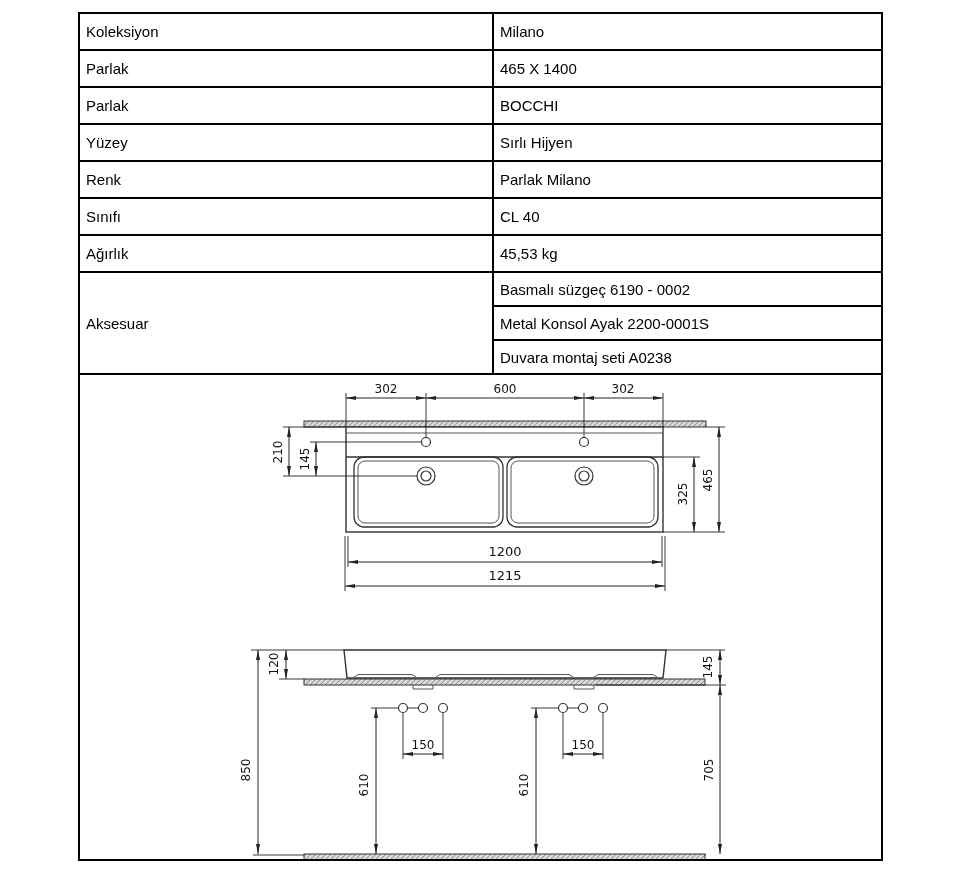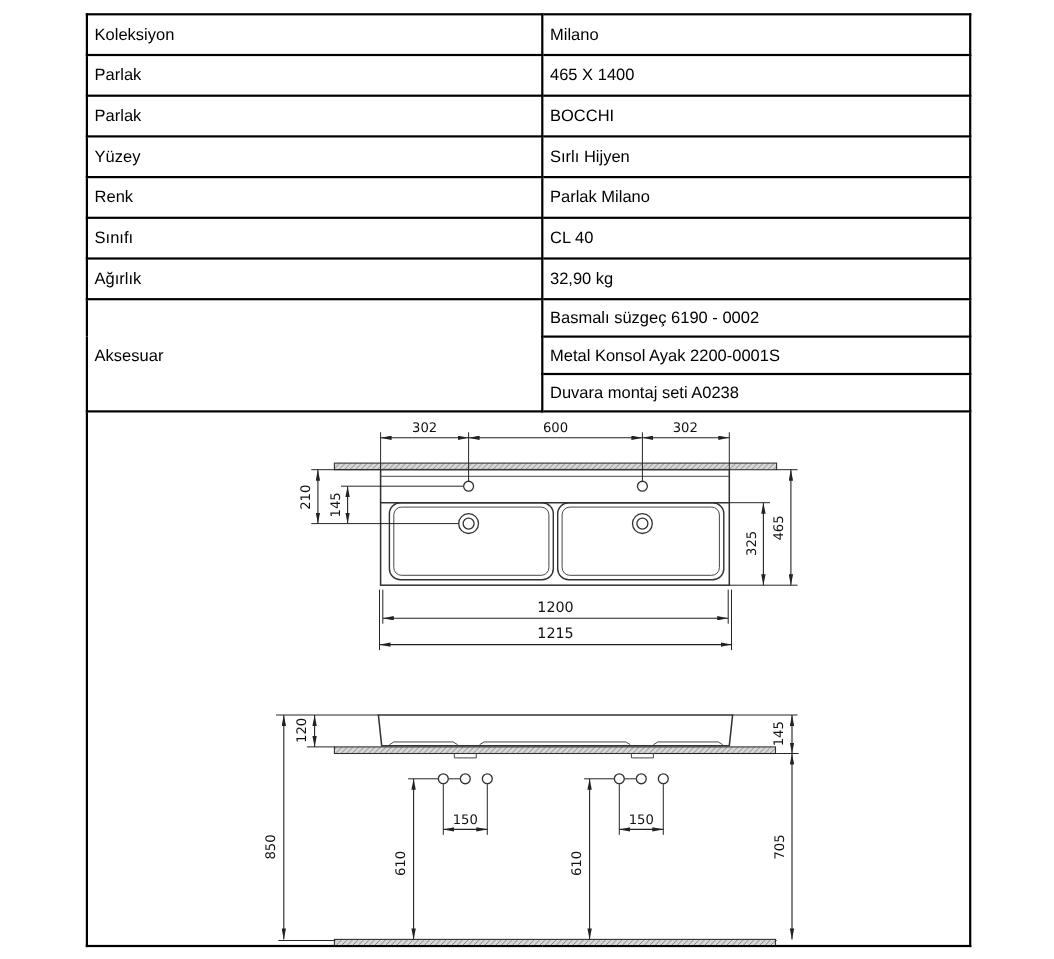--- a/index.html
+++ b/index.html
@@ -56,21 +56,21 @@
   <tr class="spec-row">
     <td class="label-col">Renk</td>
     <td>Parlak Milano</td>
   </tr>
   <tr class="spec-row">
     <td class="label-col">Sınıfı</td>
     <td>CL 40</td>
   </tr>
   <tr class="spec-row">
     <td class="label-col">Ağırlık</td>
-    <td>32,90 kg</td>
+    <td>45,53 kg</td>
   </tr>
   <tr class="acc-row">
     <td class="label-col" rowspan="3">Aksesuar</td>
     <td>Basmalı süzgeç 6190 - 0002</td>
   </tr>
   <tr class="acc-row">
     <td>Metal Konsol Ayak 2200-0001S</td>
   </tr>
   <tr class="acc-row">
     <td>Duvara montaj seti A0238</td>

